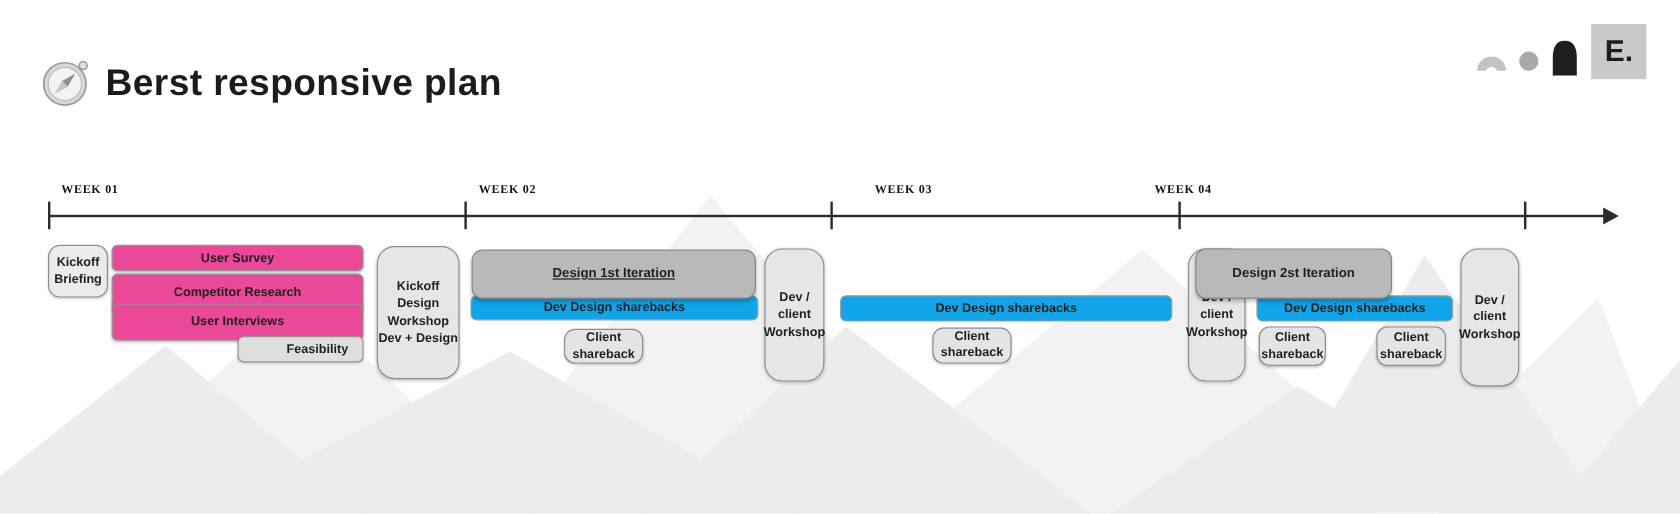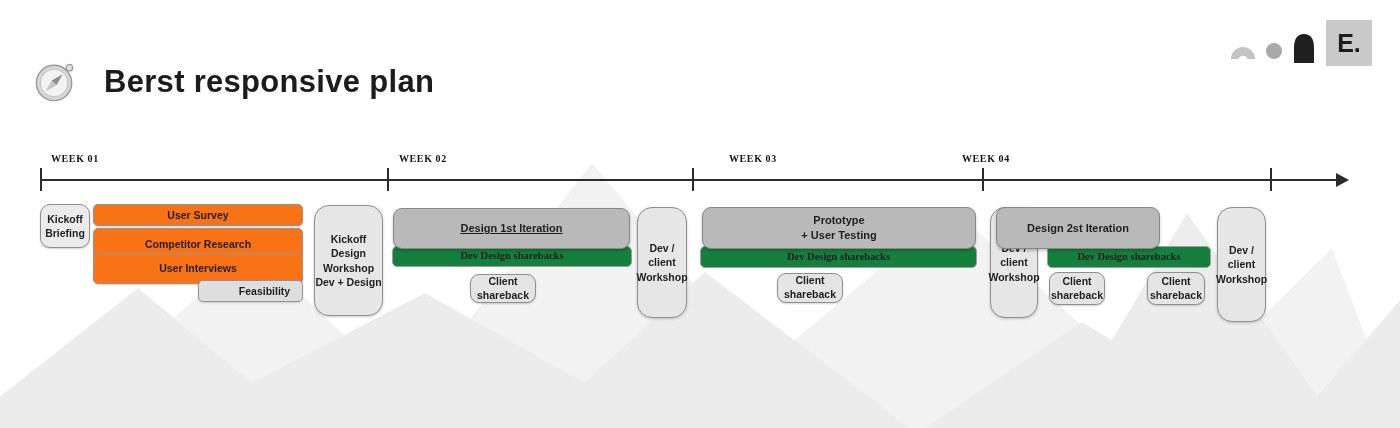--- a/index.html
+++ b/index.html
@@ -12,21 +12,21 @@
   }
   .stage { position: absolute; inset: 0; width: 1400px; height: 428px; }
 
   
   .mountains { position: absolute; left: 0; top: 0; width: 1400px; height: 428px; z-index: 0; }
 
   
   .header { position: absolute; left: 34px; top: 48px; display: flex; align-items: center; gap: 12px; z-index: 5; }
   .compass { width: 42px; height: 42px; display: block; }
   .page-title {
-    margin: 16px; font-size: 31px; font-weight: 800; color: #1c1c1c;
+    margin: 0; font-size: 31px; font-weight: 800; color: #1c1c1c;
     letter-spacing: 0.3px;
   }
 
   
   .top-icons { position: absolute; right: 28px; top: 20px; display: flex; align-items: flex-end; gap: 10px; z-index: 5; }
   .avatar-arch { width: 26px; height: 20px; margin-bottom: 6px; }
   .avatar-dot { width: 16px; height: 16px; border-radius: 50%; background: #a9a9a9; margin-bottom: 7px; }
   .avatar-thimble { width: 24px; height: 32px; margin-bottom: 2px; }
   .logo-badge {
     width: 46px; height: 46px; background: #c9c9c9;
@@ -47,25 +47,25 @@
   }
 
   
   .box {
     position: absolute; box-sizing: border-box;
     display: flex; align-items: center; justify-content: center;
     text-align: center; white-space: pre-line;
     font-weight: 700; color: #1f1f1f; font-size: 10.5px; line-height: 1.35;
   }
   .style-light   { background: #ebebeb; border: 1px solid #8f8f8f; border-radius: 10px; box-shadow: 0 1px 2px rgba(0,0,0,.18); z-index: 3; }
-  .style-dark-bar{ background: #f97316; border: 1px solid #949494; border-radius: 5px; box-shadow: 0 1px 2px rgba(0,0,0,.2); z-index: 3; text-align: center; }
+  .style-dark-bar{ background: #ec4899; border: 1px solid #949494; border-radius: 5px; box-shadow: 0 1px 2px rgba(0,0,0,.2); z-index: 3; text-align: center; }
   .style-light-bar{ background: #dedede; border: 1px solid #949494; border-radius: 5px; box-shadow: 0 1px 2px rgba(0,0,0,.15); z-index: 3; padding-left: 28px; }
   .style-tall    { background: #e6e6e6; border: 1px solid #8f8f8f; border-radius: 15px; box-shadow: 0 1px 3px rgba(0,0,0,.2); z-index: 3; }
   .style-big     { background: #b9b9b9; border: 1.5px solid #878787; border-radius: 9px; box-shadow: 0 2px 3px rgba(0,0,0,.22); z-index: 4; font-size: 11px; }
-  .style-share   { background: #15803d; border: 1px solid #9e9e9e; border-radius: 5px; z-index: 3; font-family: Liberation Serif, serif; }
+  .style-share   { background: #0ea5e9; border: 1px solid #9e9e9e; border-radius: 5px; z-index: 3; }
   .style-small   { background: #e4e4e4; border: 1px solid #8f8f8f; border-radius: 9px; box-shadow: 0 1px 2px rgba(0,0,0,.18); z-index: 4; line-height: 1.3; }
 </style>
 </head>
 <body>
 
 <div class="stage">
 
   <svg class="mountains" viewBox="0 0 1400 428" preserveAspectRatio="none" aria-hidden="true">
     <g fill="#f2f2f2">
       <polygon points="55,428 250,248 445,428"></polygon>
@@ -131,22 +131,20 @@
 Dev + Design</div>
 
   <div class="box style-big" style="left:393px; top:208px; width:237px; height:41px;text-decoration:underline;">Design 1st Iteration</div>
   <div class="box style-share" style="left:392px; top:246px; width:240px; height:21px;">Dev Design sharebacks</div>
   <div class="box style-small" style="left:470px; top:274px; width:66px;  height:29px;">Client
 shareback</div>
   <div class="box style-tall" style="left:637px; top:207px; width:50px;  height:111px;">Dev /
 client
 Workshop</div>
 
-  <div class="box style-big" style="left:702px; top:207px; width:274px; height:42px;">Prototype
-+ User Testing</div>
   <div class="box style-share" style="left:700px; top:246px; width:277px; height:22px;">Dev Design sharebacks</div>
   <div class="box style-small" style="left:777px; top:273px; width:66px;  height:30px;">Client
 shareback</div>
   <div class="box style-tall" style="left:990px; top:207px; width:48px;  height:111px;">Dev /
 client
 Workshop</div>
 
   <div class="box style-big" style="left:996px; top:207px; width:164px; height:42px;">Design 2st Iteration</div>
   <div class="box style-share" style="left:1047px; top:246px; width:164px; height:22px;">Dev Design sharebacks</div>
   <div class="box style-small" style="left:1049px; top:272px; width:56px;  height:33px;">Client

